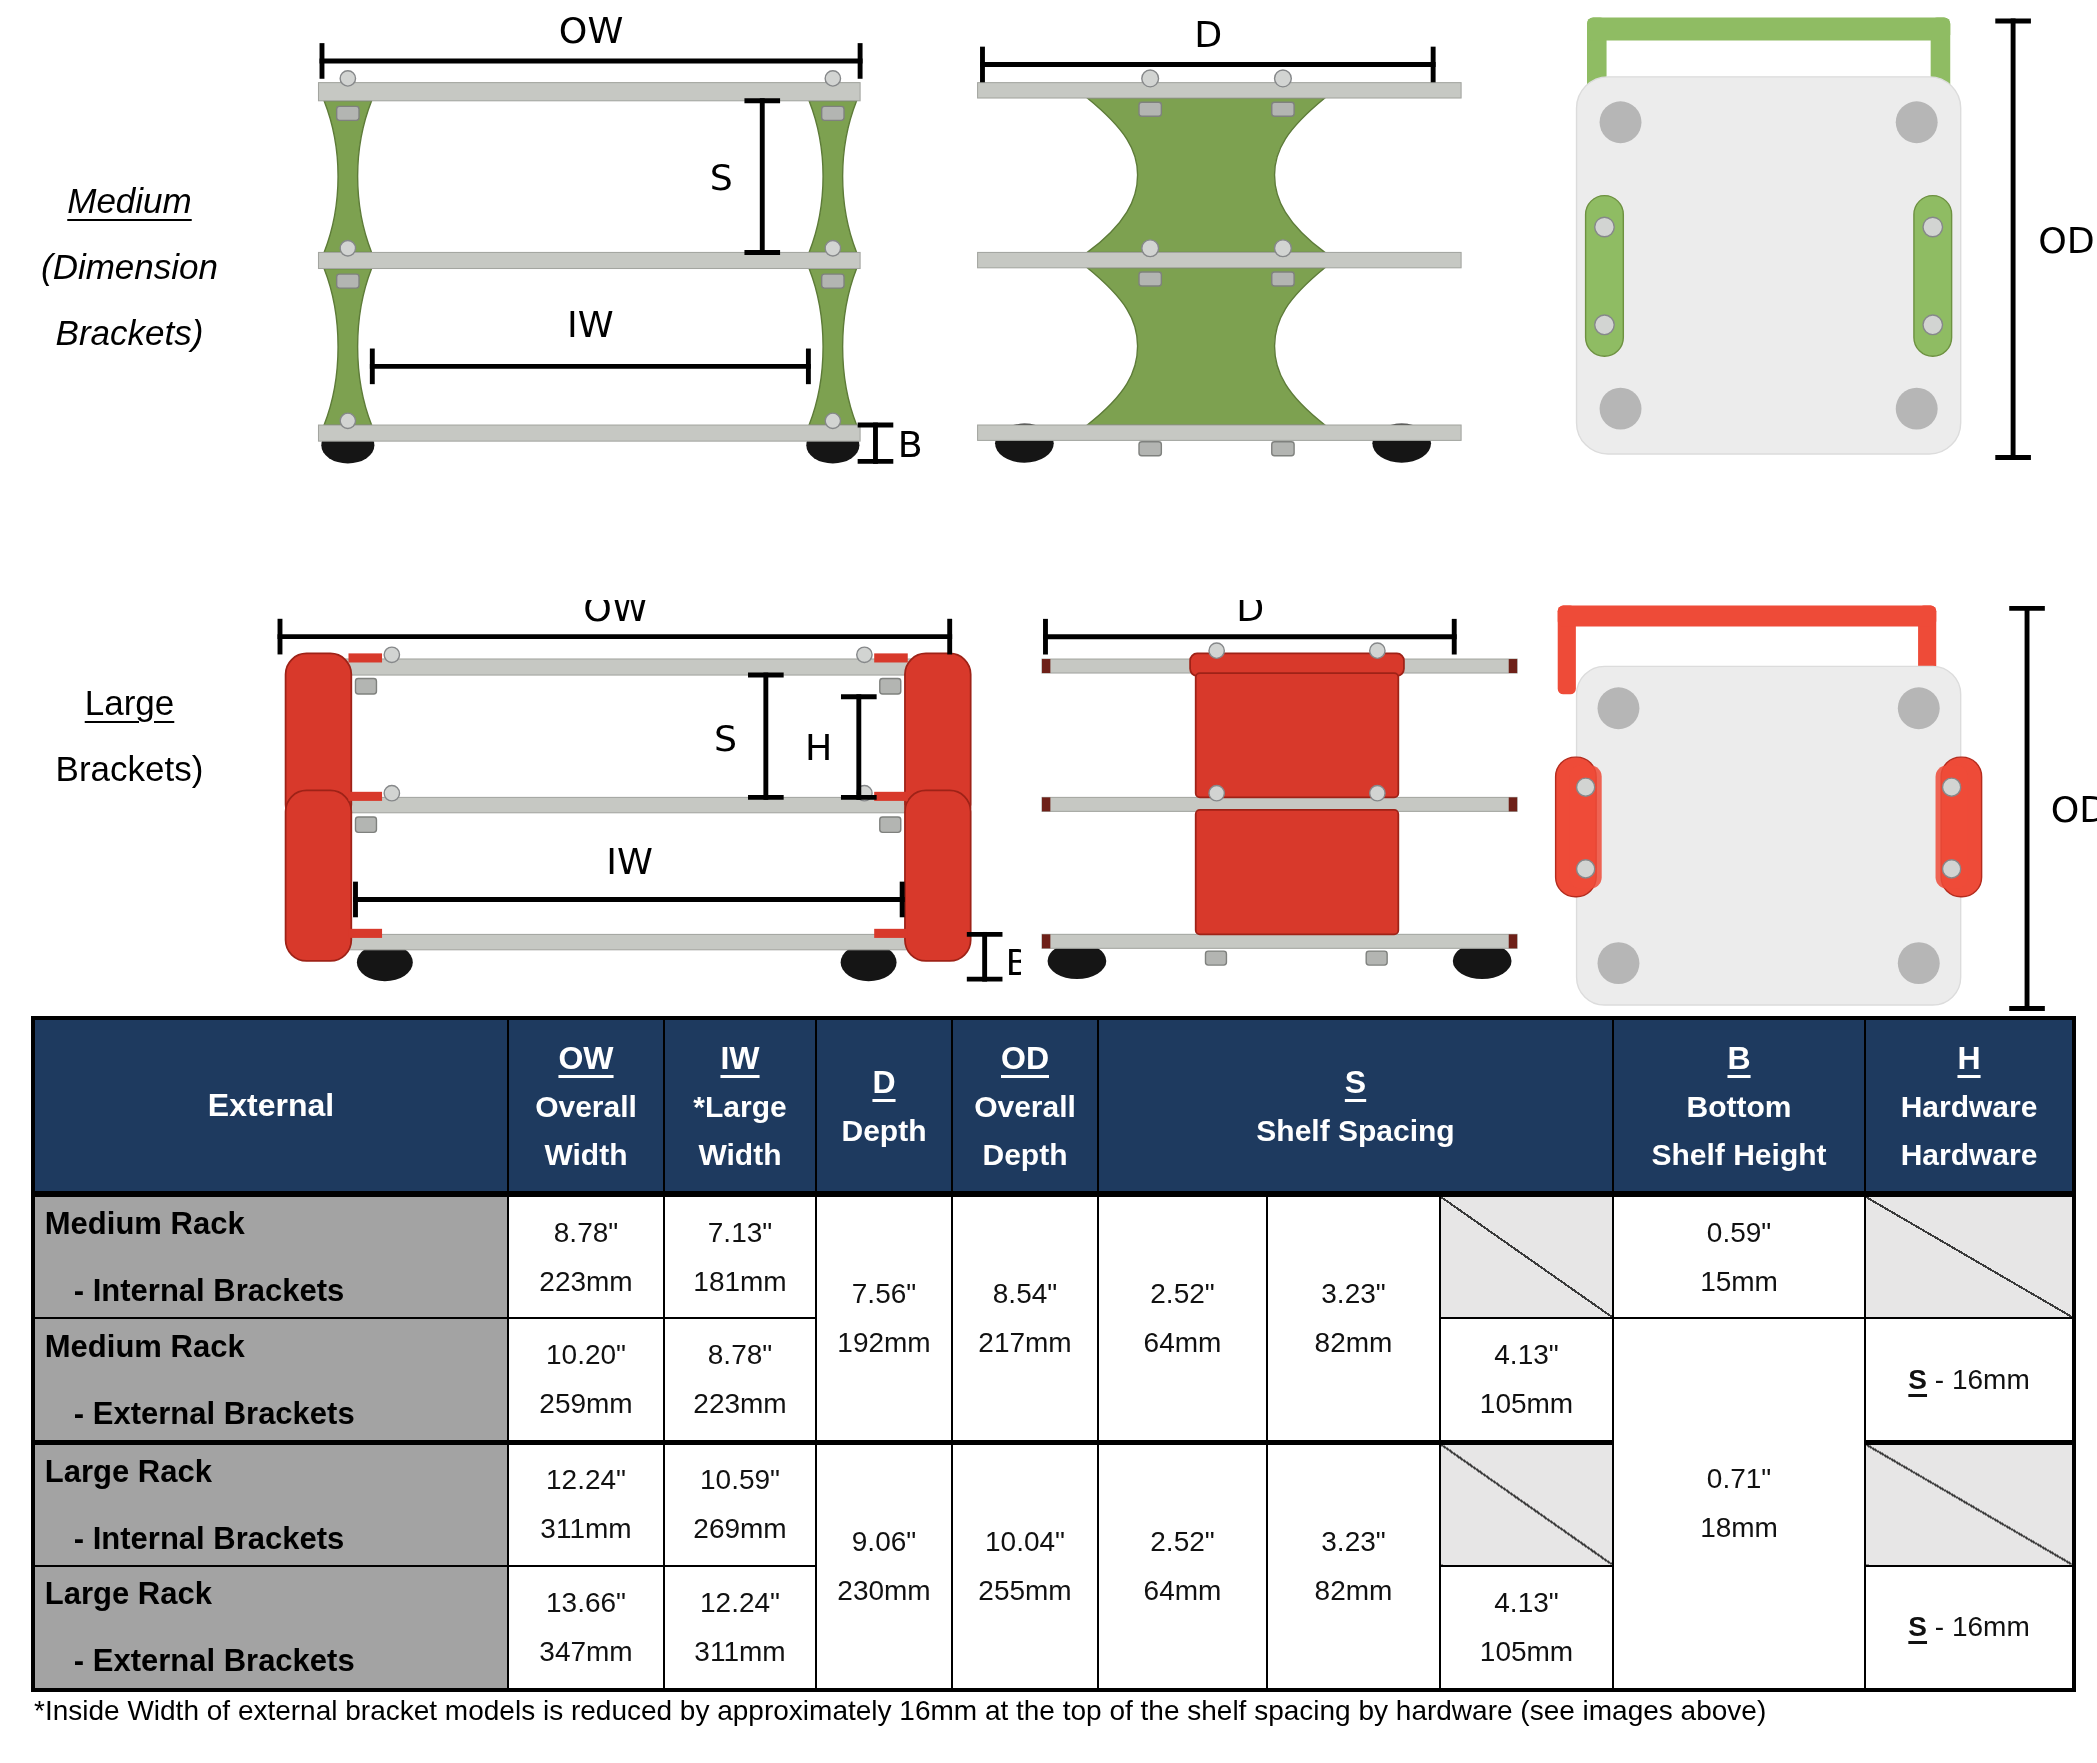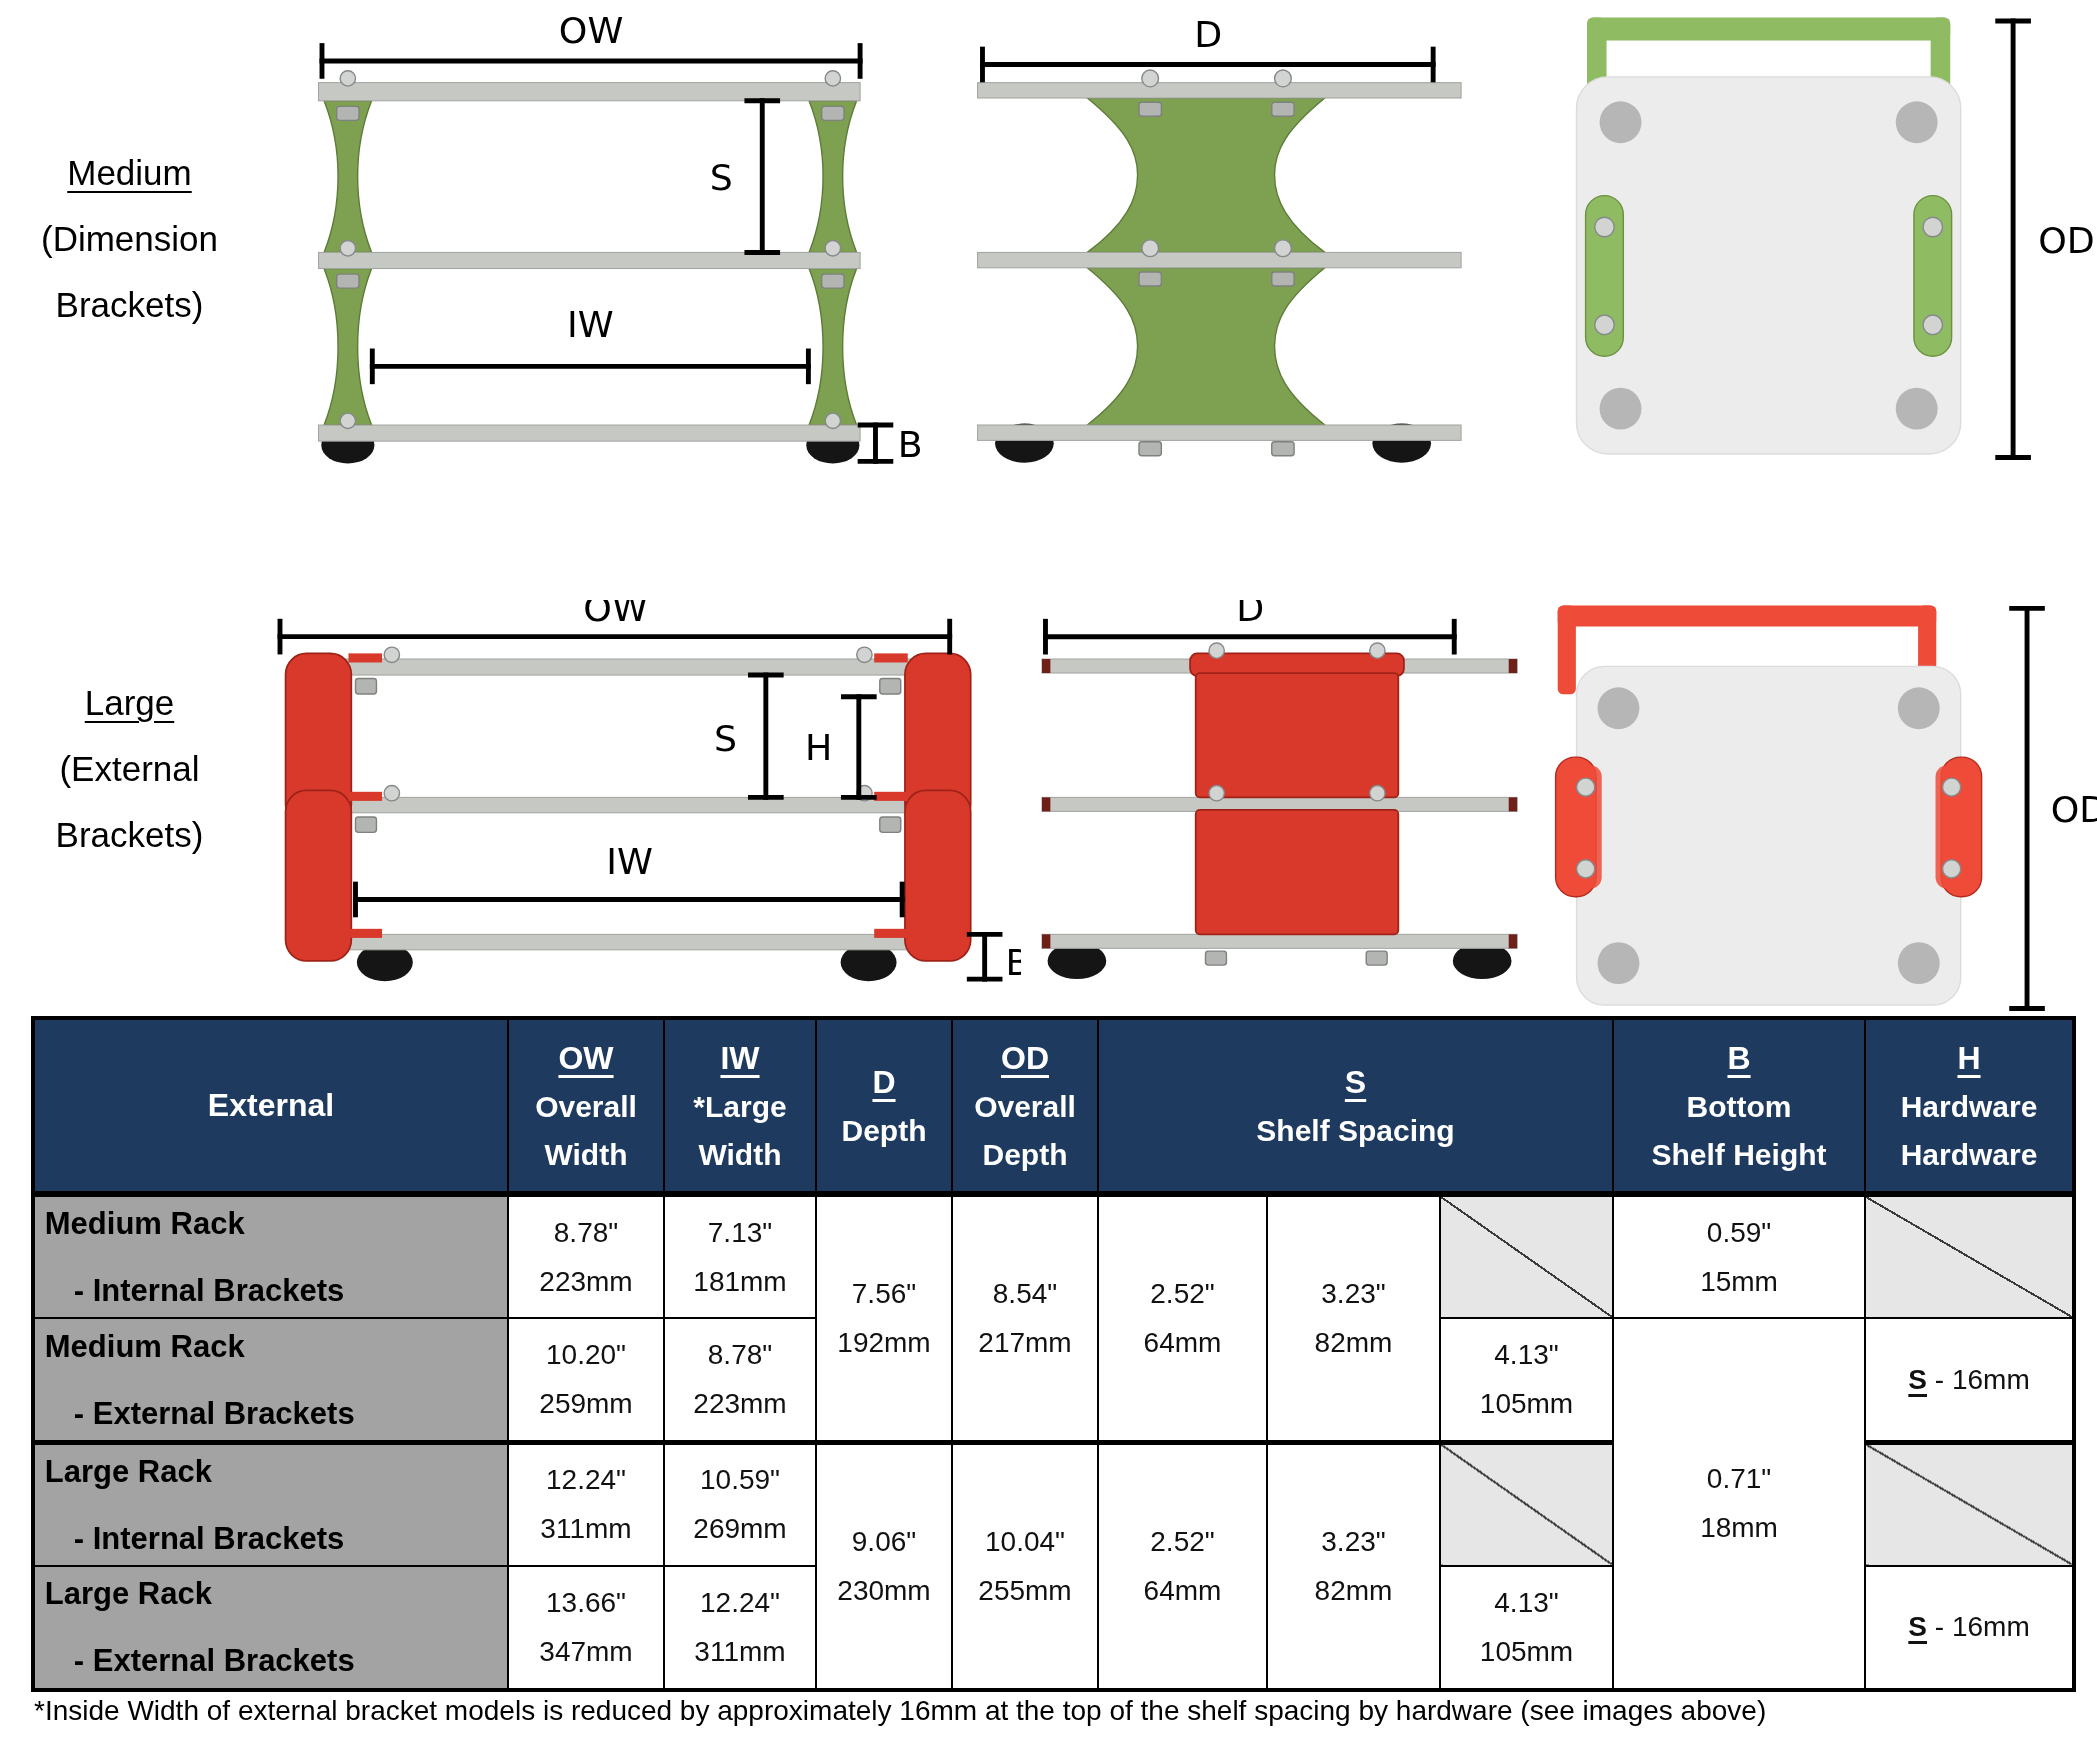--- a/index.html
+++ b/index.html
@@ -46,21 +46,21 @@
       rgba(0,0,0,0) calc(50% - 1px), #3a3a3a calc(50% - 1px),
       #3a3a3a calc(50% + 1px), rgba(0,0,0,0) calc(50% + 1px));}
   tr.sep td{border-top:5.6px solid #000;}
   .u-bold{font-weight:bold;text-decoration:underline;text-underline-offset:4.9px;
           text-decoration-thickness:2.8px;}
   .footnote{font-size:28px;color:#000;}
 </style>
 </head>
 <body>
 
-<div class="abs rack-label" style="left:14px;top:140px;">
+<div class="abs rack-label" style="left:14px;top:168px;font-style:italic;">
   <div class="title">Medium</div>
   <div>(Dimension</div>
   <div>Brackets)</div>
 </div>
 
 <svg class="abs" style="left:315px;top:14px;" width="608" height="458" viewBox="0 0 870 655">
   <g fill="#7da150">
     <path d="M 13 124 C 28 162, 33 196, 33 232 C 33 268, 28 303, 13 341 L 81 341 C 66 303, 61 268, 61 232 C 61 196, 66 162, 81 124 Z" stroke="#5d7b38" stroke-width="2"></path>
     <path d="M 13 364 C 28 402, 33 440, 33 476 C 33 512, 28 550, 13 588 L 81 588 C 66 550, 61 512, 61 476 C 61 440, 66 402, 81 364 Z" stroke="#5d7b38" stroke-width="2"></path>
     <path d="M 707 124 C 722 162, 727 196, 727 232 C 727 268, 722 303, 707 341 L 775 341 C 760 303, 755 268, 755 232 C 755 196, 760 162, 775 124 Z" stroke="#5d7b38" stroke-width="2"></path>
@@ -165,21 +165,20 @@
   <g>
     <line class="dimline" x1="670" y1="20" x2="670" y2="645"></line>
     <line class="dimline" x1="648" y1="20" x2="692" y2="20"></line>
     <line class="dimline" x1="648" y1="645" x2="692" y2="645"></line>
     <text class="dimtext" x="706" y="352" text-anchor="start">OD</text>
   </g>
 </svg>
 
 <div class="abs rack-label" style="left:14px;top:670px;">
   <div class="title">Large</div>
-  <div>(External</div>
   <div>Brackets)</div>
 </div>
 
 <svg class="abs" style="left:273px;top:600px;" width="748" height="392" viewBox="0 0 1070 560">
   <ellipse class="foot" cx="160" cy="518" rx="40" ry="27"></ellipse>
   <ellipse class="foot" cx="852" cy="518" rx="40" ry="27"></ellipse>
   <rect class="shelf" x="65" y="84" width="900" height="23"></rect>
   <rect class="shelf" x="65" y="282" width="900" height="22"></rect>
   <rect class="shelf" x="65" y="478" width="900" height="22"></rect>
   <g fill="#d8392b">

